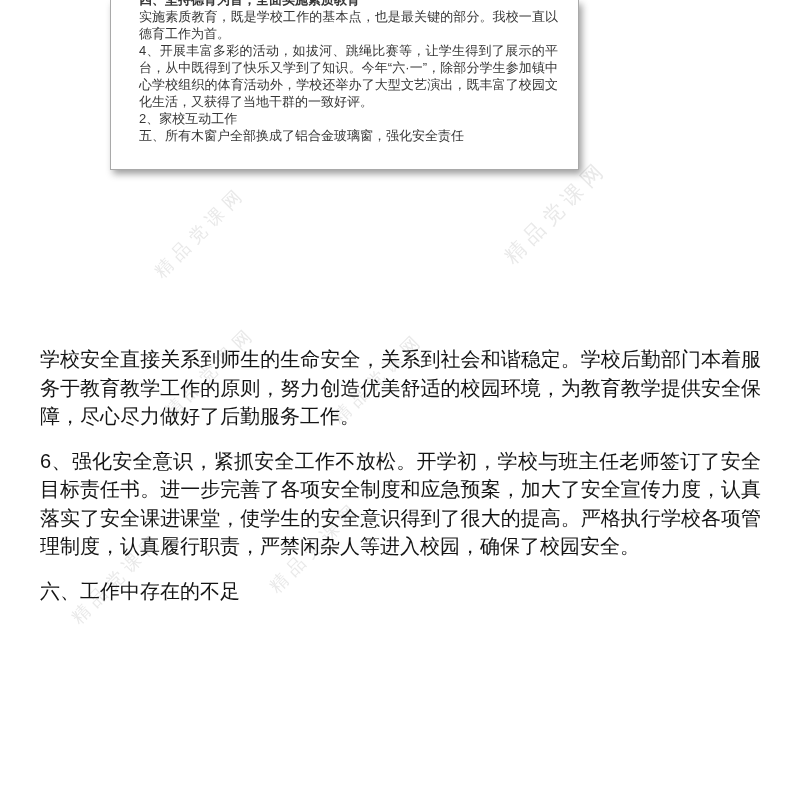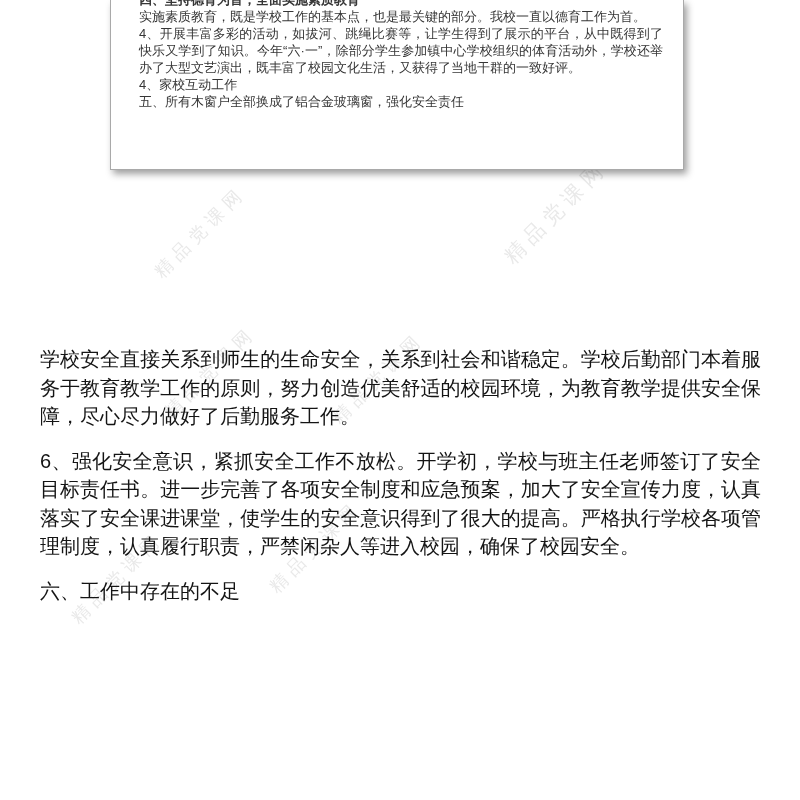--- a/index.html
+++ b/index.html
@@ -24,21 +24,21 @@
   .wm1 { left: 140px; top: 220px; }
   .wm2 { left: 488px; top: 198px; font-size: 21px; }
   .wm3 { left: 150px; top: 360px; }
   .wm4 { left: 318px; top: 366px; }
   .wm5 { left:  57px; top: 566px; }
   .wm6 { left: 255px; top: 535px; }
 
   
   .doc-preview {
     position: absolute; left: 110px; top: 0; z-index: 1;
-    width: 574px; height: 170px;
+    width: 469px; height: 170px;
     box-sizing: border-box;
     background: #ffffff;
     border: 1px solid #a9a9a9;
     border-top: none;
     box-shadow: 3px 4px 7px rgba(0,0,0,0.38);
     padding: 0 20px 0 28px;
     overflow: hidden;
   }
   .doc-inner {
     margin-top: -9px;
@@ -73,21 +73,21 @@
     <span class="wm wm4">精品党课网</span>
     <span class="wm wm5">精品党课网</span>
     <span class="wm wm6">精品党课网</span>
   </div>
 
   <div class="doc-preview">
     <div class="doc-inner">
       <p class="doc-heading">四、坚持德育为首，全面实施素质教育</p>
       <p>实施素质教育，既是学校工作的基本点，也是最关键的部分。我校一直以德育工作为首。</p>
       <p>4、开展丰富多彩的活动，如拔河、跳绳比赛等，让学生得到了展示的平台，从中既得到了快乐又学到了知识。今年“六·一”，除部分学生参加镇中心学校组织的体育活动外，学校还举办了大型文艺演出，既丰富了校园文化生活，又获得了当地干群的一致好评。</p>
-      <p>4、家校互动工作</p>
+      <p>2、家校互动工作</p>
       <p>五、所有木窗户全部换成了铝合金玻璃窗，强化安全责任</p>
     </div>
   </div>
 
   <div class="body-text">
     <p>学校安全直接关系到师生的生命安全，关系到社会和谐稳定。学校后勤部门本着服务于教育教学工作的原则，努力创造优美舒适的校园环境，为教育教学提供安全保障，尽心尽力做好了后勤服务工作。</p>
     <p>6、强化安全意识，紧抓安全工作不放松。开学初，学校与班主任老师签订了安全目标责任书。进一步完善了各项安全制度和应急预案，加大了安全宣传力度，认真落实了安全课进课堂，使学生的安全意识得到了很大的提高。严格执行学校各项管理制度，认真履行职责，严禁闲杂人等进入校园，确保了校园安全。</p>
     <p>六、工作中存在的不足</p>
   </div>
 

